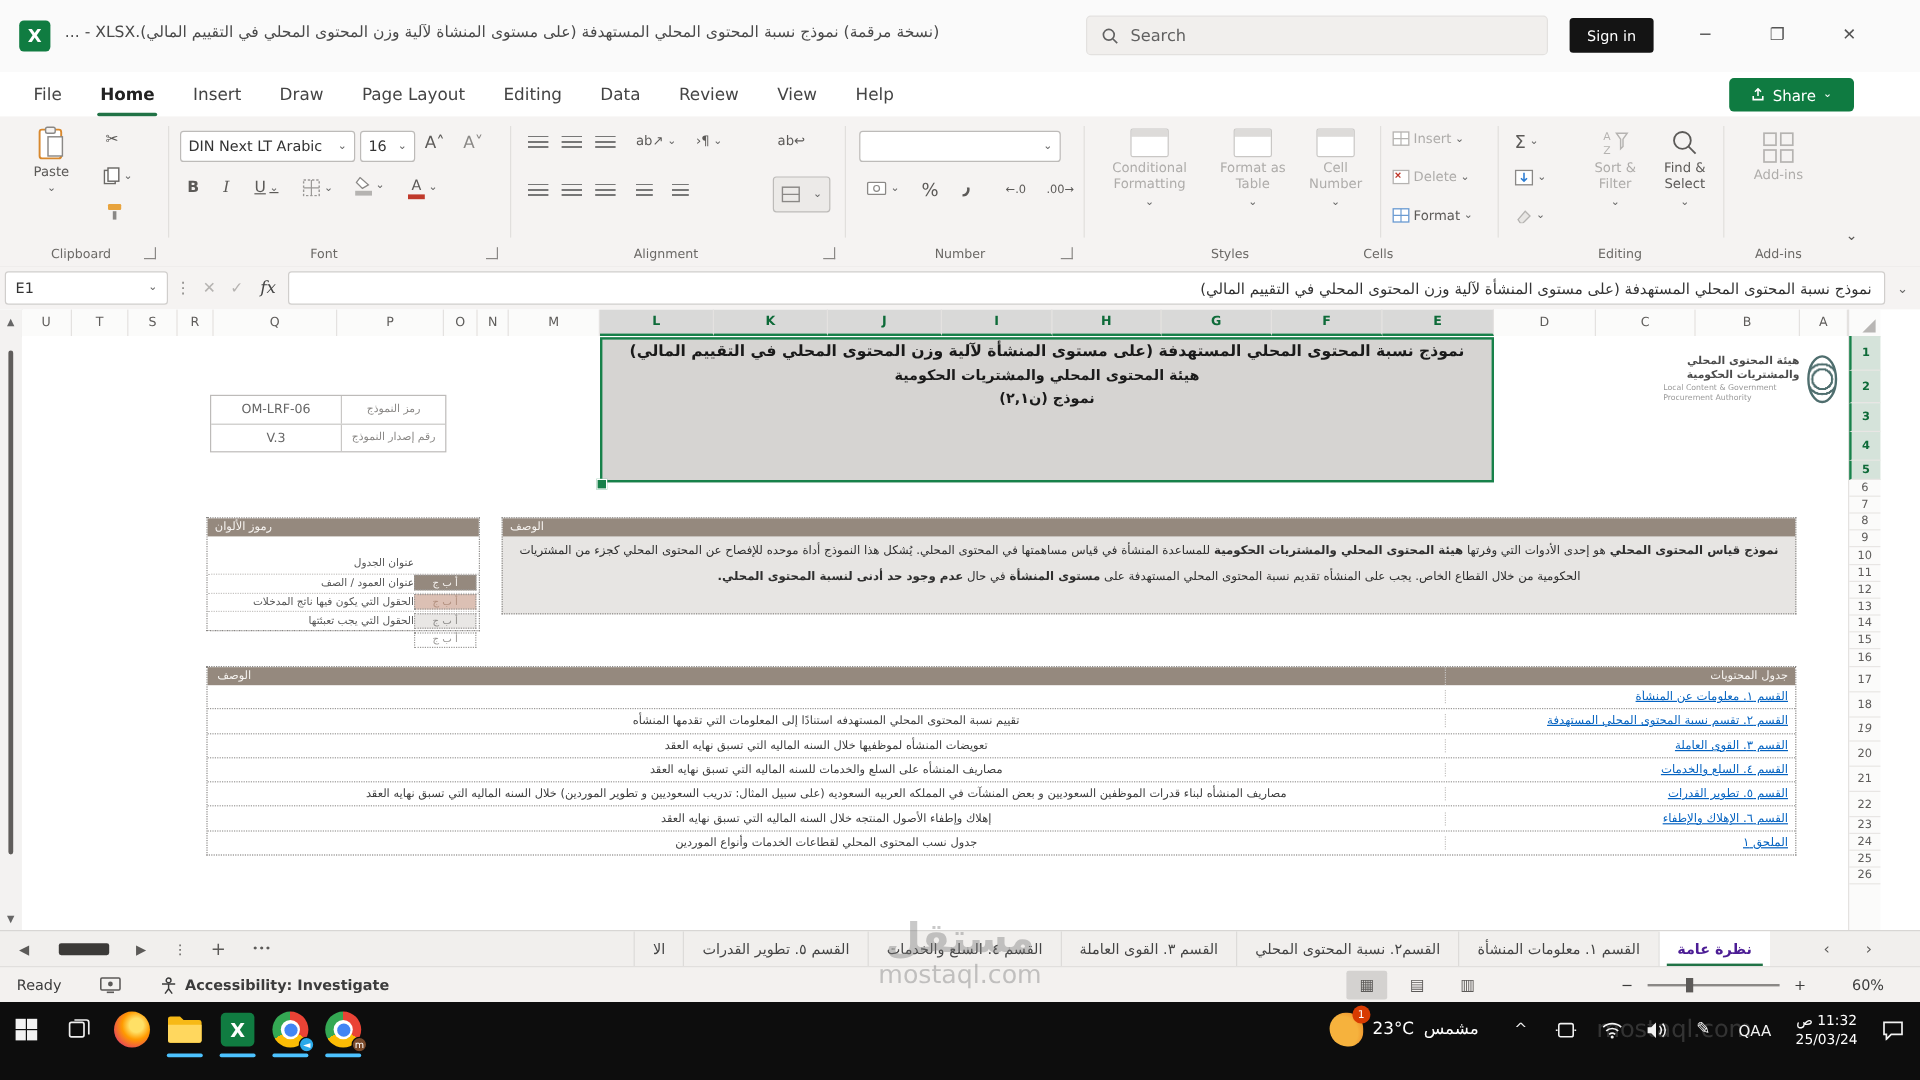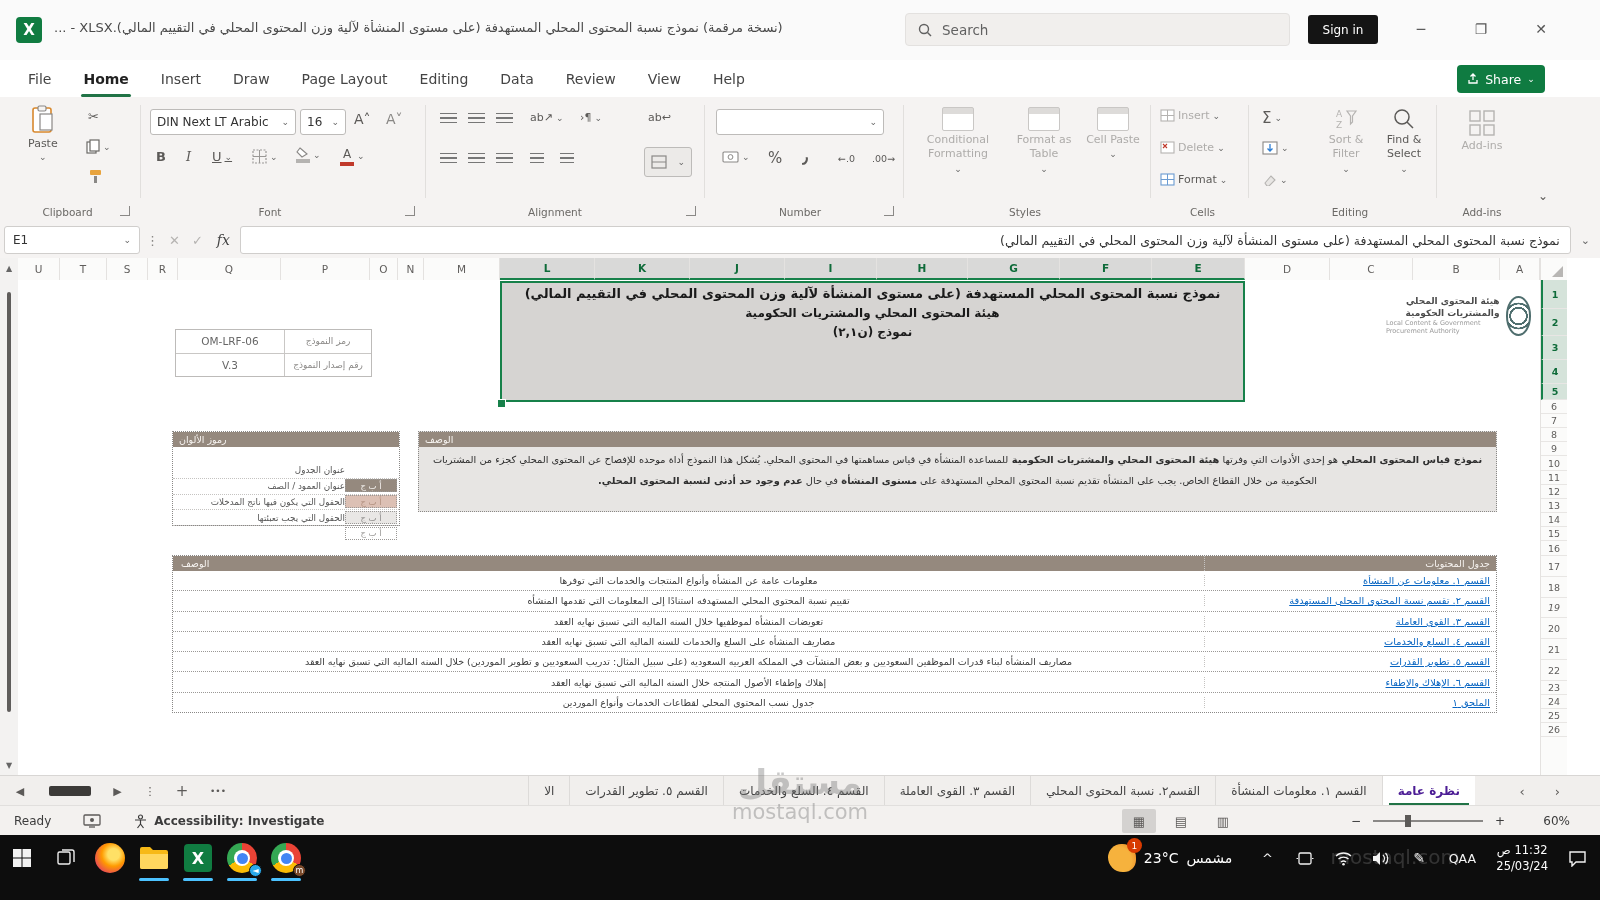--- a/index.html
+++ b/index.html
@@ -14,21 +14,21 @@
   .tsearch{left:905px;top:13px;width:385px;height:33px;background:#f1efed;border:1px solid #e3e1df;border-radius:4px;
     display:flex;align-items:center;gap:10px;padding:0 12px;box-sizing:border-box;font-size:13.5px;color:#616161;}
   .signin{left:1308px;top:15px;width:70px;height:29px;background:#141414;color:#fff;border-radius:3px;
     display:flex;align-items:center;justify-content:center;font-size:12px;}
   .winbtn{top:0px;width:46px;height:58px;display:flex;align-items:center;justify-content:center;color:#555;font-size:14px;}
   
   .ribtabs{left:0;top:60px;width:1600px;height:37px;background:#fff;display:flex;align-items:stretch;padding-left:12px;}
   .rtab{position:relative;padding:0 16px;display:flex;align-items:center;font-size:14px;color:#444;cursor:pointer;}
   .rtab.active{font-weight:bold;color:#222;}
   .rtab.active::after{content:"";position:absolute;left:14px;right:14px;bottom:0;height:3px;background:#217346;border-radius:2px;}
-  .sharebtn{position:absolute;right:55px;top:65px;width:88px;height:28px;background:#0f7b41;border-radius:4px;color:#fff;
+  .sharebtn{position:absolute;right:55px;top:65px;width:104px;height:28px;background:#0f7b41;border-radius:4px;color:#fff;
     display:flex;align-items:center;justify-content:center;gap:6px;font-size:12.5px;}
   
   .ribbon{left:0;top:97px;width:1600px;height:125px;background:#f5f3f2;border-bottom:1px solid #dddbd9;}
   .gsep{position:absolute;top:8px;bottom:24px;width:1px;background:#e1dfdd;}
   .glabel{position:absolute;bottom:4px;font-size:10.5px;color:#6b6966;text-align:center;}
   .dlg{position:absolute;bottom:6px;width:9px;height:9px;border-right:1.5px solid #8a8886;border-bottom:1.5px solid #8a8886;}
   .combo{background:#fff;border:1px solid #bdbbb9;border-radius:3px;display:flex;align-items:center;
     font-size:12px;color:#333;padding:0 6px;box-sizing:border-box;justify-content:space-between;}
   .chev{color:#666;font-size:9px;}
   .rbtn{position:absolute;display:flex;flex-direction:column;align-items:center;color:#5c5a58;font-size:11px;gap:2px;}
@@ -340,21 +340,21 @@
       <span style="text-align:center;line-height:1.3">Conditional Formatting</span>
       <span class="chev">⌄</span>
     </div>
     <div class="rbtn grey" style="left:1008px;top:10px;width:72px">
       <span class="styleicon"></span>
       <span style="text-align:center;line-height:1.3">Format as Table</span>
       <span class="chev">⌄</span>
     </div>
     <div class="rbtn grey" style="left:1086px;top:10px;width:54px">
       <span class="styleicon"></span>
-      <span style="text-align:center;line-height:1.3">Cell Paste</span>
+      <span style="text-align:center;line-height:1.3">Cell Number</span>
       <span class="chev">⌄</span>
     </div>
     <div class="glabel" style="left:960px;width:130px">Styles</div>
     <div class="gsep" style="left:1150px"></div>
 
     <div class="minirow grey" style="left:1160px;top:12px;font-size:11px">
       <svg width="15" height="13" viewBox="0 0 15 13">
           <rect x="1" y="1" width="13" height="11" fill="#fff" stroke="#b5b3b1" stroke-width="1.1"></rect>
           <line x1="1" y1="6.5" x2="14" y2="6.5" stroke="#b5b3b1"></line>
           <line x1="7.5" y1="1" x2="7.5" y2="12" stroke="#b5b3b1"></line>
@@ -372,21 +372,21 @@
     </div>
     <div class="minirow" style="left:1160px;top:76px;font-size:11px">
       <svg width="15" height="13" viewBox="0 0 15 13">
           <rect x="1" y="1" width="13" height="11" fill="#fff" stroke="#6b9bd2" stroke-width="1.1"></rect>
           <line x1="1" y1="6.5" x2="14" y2="6.5" stroke="#6b9bd2"></line>
           <line x1="7.5" y1="1" x2="7.5" y2="12" stroke="#6b9bd2"></line>
         </svg>
       <span>Format</span>
       <span class="chev">⌄</span>
     </div>
-    <div class="glabel" style="left:1165px;width:75px">Cells</div>
+    <div class="glabel" style="left:1111px;width:75px">Cells</div>
     <div class="gsep" style="left:1248px"></div>
 
     <div class="minirow" style="left:1262px;top:12px;font-size:15px">
         <span>Σ</span>
         <span class="chev">⌄</span>
       </div>
     <div class="minirow" style="left:1262px;top:44px">
       <svg width="16" height="14" viewBox="0 0 16 14">
           <rect x="1" y="1" width="14" height="12" fill="#fff" stroke="#8a8886" stroke-width="1.1"></rect>
           <path d="M8 3v7M5.5 7.5 8 10l2.5-2.5" stroke="#2b7cd3" stroke-width="1.3" fill="none"></path>
@@ -565,21 +565,20 @@
       </div>
 
       <div class="abs toc">
         <div class="tochdr">
           <div class="c1">جدول المحتويات</div>
           <div class="c2">الوصف</div>
         </div>
         <div class="tocbody">
             <div class="tocrow">
               <span class="toclink">القسم ١. معلومات عن المنشأة</span>
-              <span class="tocdesc">معلومات عامة عن المنشأه وأنواع المنتجات والخدمات التي توفرها</span>
             </div>
             <div class="tocrow">
               <span class="toclink">القسم ٢. تقسم نسبة المحتوى المحلي المستهدفة</span>
               <span class="tocdesc">تقييم نسبة المحتوى المحلي المستهدفه استنادًا إلى المعلومات التي تقدمها المنشأه</span>
             </div>
             <div class="tocrow">
               <span class="toclink">القسم ٣. القوى العاملة</span>
               <span class="tocdesc">تعويضات المنشأه لموظفيها خلال السنه الماليه التي تسبق نهايه العقد</span>
             </div>
             <div class="tocrow">

